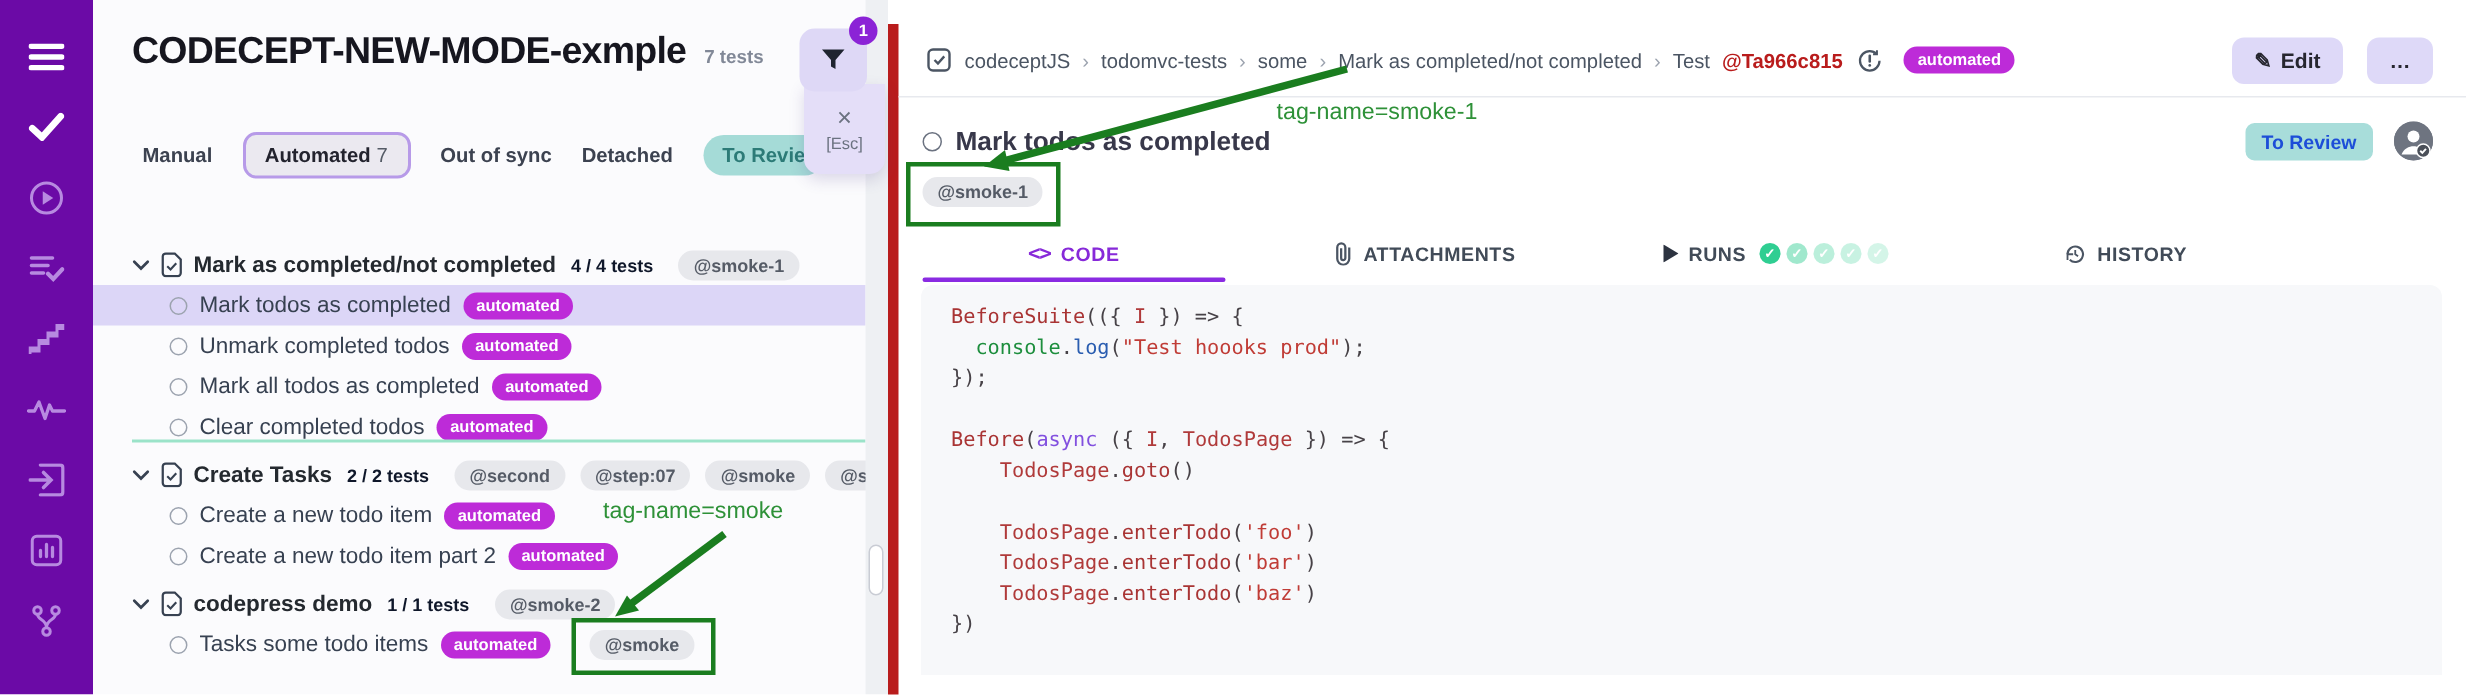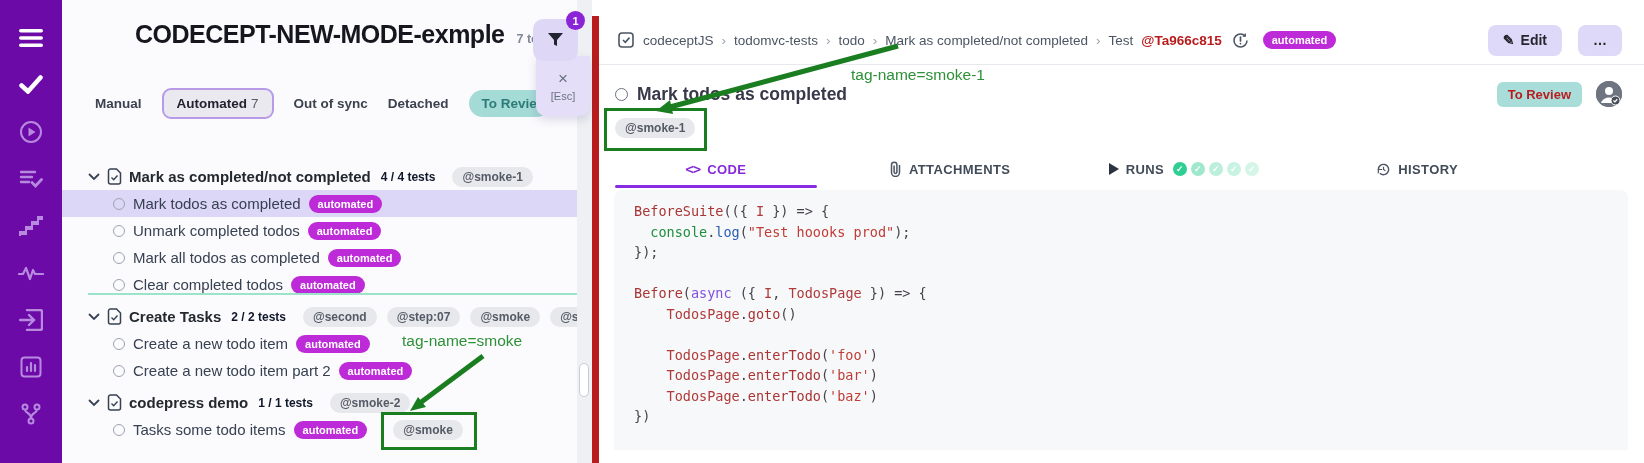--- a/index.html
+++ b/index.html
@@ -6,21 +6,21 @@
   html,body { width:1644px; height:463px; overflow:hidden; }
   body { font-family:"Liberation Sans", sans-serif; background:#fff; position:relative; }
 
   
   .sidebar { position:absolute; left:0; top:0; width:62px; height:463px; background:#6b0aa6; display:flex; flex-direction:column; align-items:center; padding-top:14px; z-index:5; }
   .sb-icon { width:34px; height:47px; display:flex; align-items:center; justify-content:center; color:#b78ae0; cursor:pointer; }
   .sb-icon.bright { color:#ffffff; }
   .sb-icon svg { display:block; }
 
   
-  .left-panel { position:absolute; left:62px; top:0; width:515px; height:463px; background:#fbfbfd;padding-left:47px; }
+  .left-panel { position:absolute; left:62px; top:0; width:515px; height:463px; background:#fbfbfd; }
   .lp-header { padding:20px 0 0 26px; display:flex; align-items:baseline; }
   .lp-title { font-size:25px; font-weight:700; color:#16161f; letter-spacing:-0.5px; }
   .lp-count { font-size:12.5px; color:#818897; margin-left:12px; font-weight:600; }
   .lp-tabs { position:absolute; left:33px; top:86px; display:flex; align-items:center; gap:20px; height:34px; }
   .lp-tab { font-size:13.5px; font-weight:600; color:#3c4250; cursor:pointer; white-space:nowrap; }
   .lp-tab.active { border:2px solid #b79ae8; background:#ebe9f0; border-radius:9px; padding:6px 13px; font-weight:700; color:#23232e; }
   .lp-tab.active .tab-count { font-weight:400; color:#555b66; margin-left:4px; }
   .lp-tab.teal { background:#a5dbd7; color:#2c7b77; font-weight:700; padding:6px 13px; border-radius:15px; }
 
   
@@ -60,21 +60,21 @@
   .bc-item { cursor:pointer; }
   .bc-test-id { font-weight:700; color:#b91c1c; }
   .bc-clock { color:#4b5563; display:flex; margin-left:2px; }
   .rp-actions { margin-left:auto; display:flex; gap:16px; }
   .btn { background:#ded9f8; border:none; border-radius:8px; height:31px; padding:0 15px; font-family:inherit; font-size:14px; font-weight:600; color:#26262f; cursor:pointer; display:flex; align-items:center; gap:6px; }
 
   .rp-title-row { margin:16px 22px 0 16px; display:flex; align-items:center; height:26px; }
   .title-circle { width:13px; height:13px; border:1.5px solid #6b7280; border-radius:50%; margin-right:9px; flex:none; }
   .rp-title { font-size:17.5px; font-weight:700; color:#38384a; }
   .rp-title-right { margin-left:auto; display:flex; align-items:center; gap:14px; }
-  .status-badge { background:#a8ddda; color:#b91c1c; font-size:13px; font-weight:700; border-radius:6px; padding:5px 11px; cursor:pointer; }
+  .status-badge { background:#a8ddda; color:#1d4ed8; font-size:13px; font-weight:700; border-radius:6px; padding:5px 11px; cursor:pointer; }
   .avatar { width:26px; height:26px; border-radius:50%; background:#6e7480; position:relative; cursor:pointer; overflow:visible; flex:none; }
 
   .rp-tag-row { margin:11px 0 0 16px; height:20px; display:flex; }
   .rp-tag-wrap { position:relative; display:inline-flex; }
   .rp-tag-wrap::after { content:""; position:absolute; left:-11px; right:-12px; top:-10px; bottom:-13px; border:3px solid #1a7d1f; }
 
   .rp-tabs { margin:14px 110px 0 0; display:flex; height:34px; }
   .rp-tab { flex:1; display:flex; align-items:center; justify-content:center; gap:7px; font-size:13px; font-weight:700; color:#414b58; letter-spacing:.4px; cursor:pointer; position:relative; }
   .rp-tab.active { color:#8729d9; }
   .rp-tab.active .tab-underline { position:absolute; bottom:-2px; left:50%; transform:translateX(-50%); width:202px; height:3px; background:#8a2be2; border-radius:2px; }
@@ -296,21 +296,21 @@
       <span class="bc-clock">
         <svg width="18" height="18" viewBox="0 0 18 18" fill="none" stroke="#4b5563" stroke-width="1.6">
             <rect x="2" y="2" width="14" height="14" rx="3"></rect>
             <path d="M6 9l2.3 2.3L12.5 6.6"></path>
           </svg>
       </span>
     <span class="bc-item">codeceptJS</span>
         <span class="bc-sep">›</span>
         <span class="bc-item">todomvc-tests</span>
         <span class="bc-sep">›</span>
-        <span class="bc-item">todo</span>
+        <span class="bc-item">some</span>
         <span class="bc-sep">›</span>
         <span class="bc-item">Mark as completed/not completed</span>
         <span class="bc-sep">›</span>
         <span class="bc-item">Test</span>
         <span class="bc-test-id">@Ta966c815</span>
         <span class="bc-clock">
           <svg width="17" height="17" viewBox="0 0 17 17" fill="none" stroke="#4b5563" stroke-width="1.5">
             <path d="M15 8.5A6.5 6.5 0 1 1 8.5 2c1.8 0 3.4.7 4.6 1.9"></path>
             <path d="M13.3 1.5v2.6h-2.6" stroke-width="1.3"></path>
             <path d="M8.5 5.2v3.8" stroke-width="1.7" stroke-linecap="round"></path>

